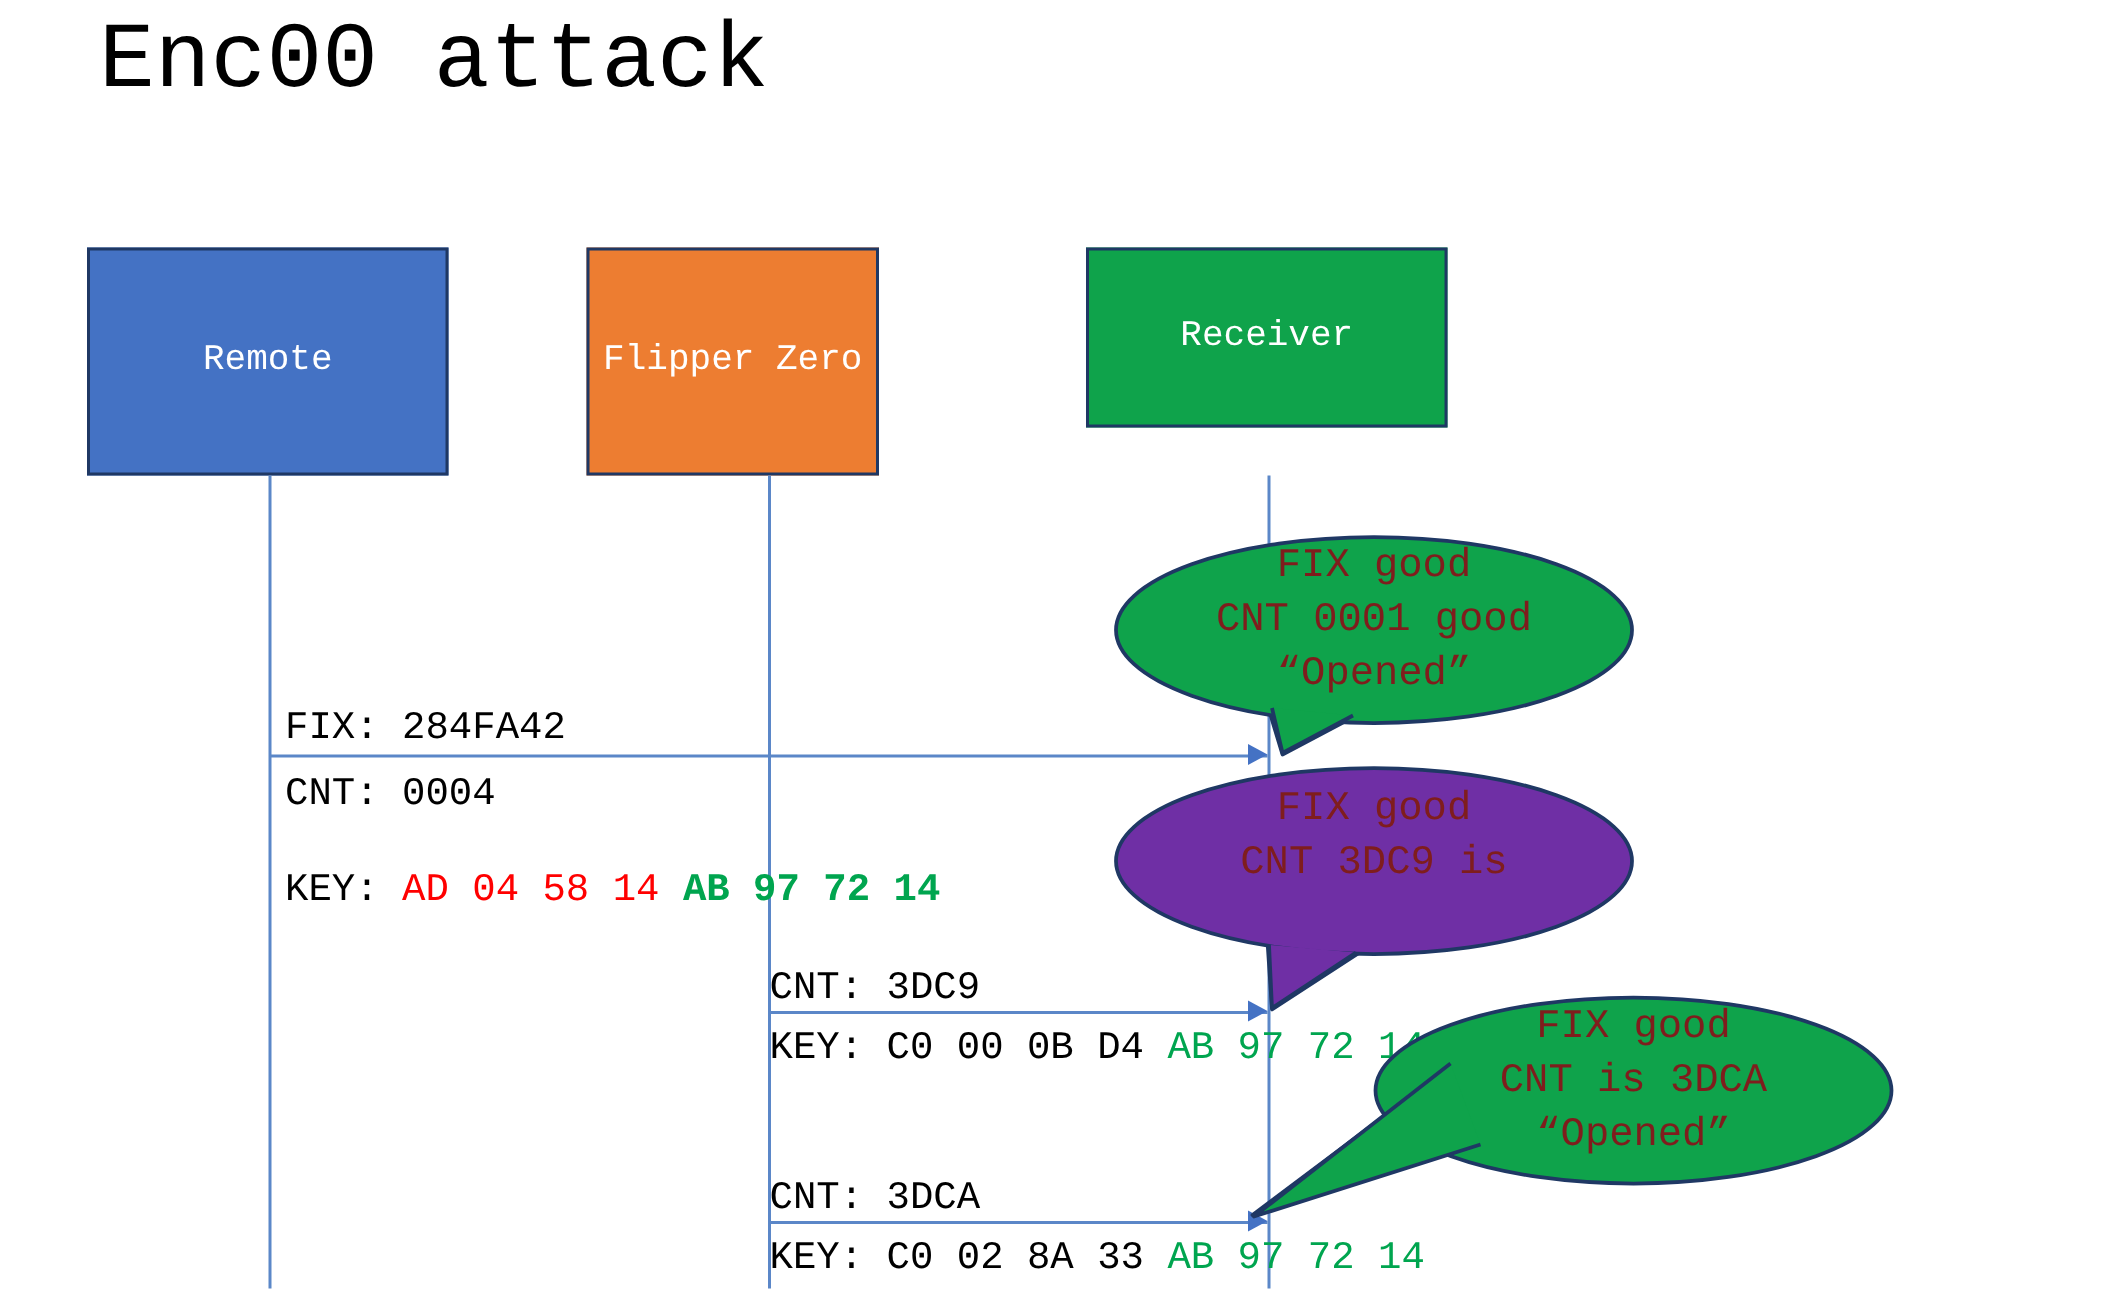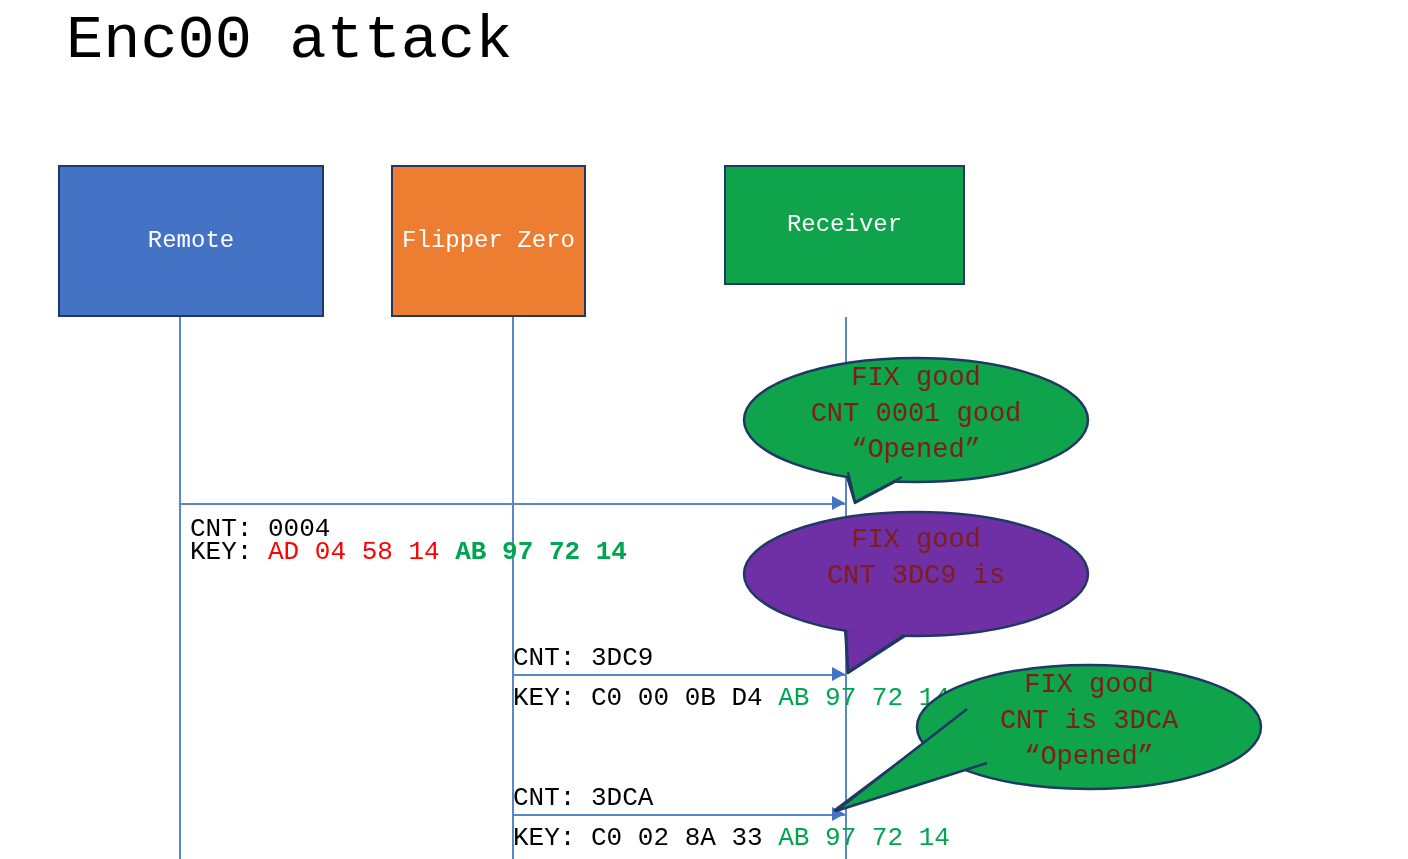--- a/index.html
+++ b/index.html
@@ -35,21 +35,21 @@
     position: absolute;
     box-sizing: border-box;
     border: 2px solid #1F3864;
     display: flex;
     align-items: center;
     justify-content: center;
     color: #ffffff;
     font-size: 24px;
     line-height: 28px;
   }
-  #box-remote   { left: 58px;  top: 165px; width: 266px; height: 152px; background: #4472C4; }
+  #box-remote   { left: 58px;  top: 165px; width: 241px; height: 152px; background: #4472C4; }
   #box-flipper  { left: 391px; top: 165px; width: 195px; height: 152px; background: #ED7D31; }
   #box-receiver { left: 724px; top: 165px; width: 241px; height: 120px; background: #0FA34B; }
 
   .lifeline {
     position: absolute;
     width: 1.5px;
     background: #5B87C8;
   }
   #lifeline-remote   { left: 179px; top: 317px; height: 542px; }
   #lifeline-flipper  { left: 512px; top: 317px; height: 542px; }
@@ -113,25 +113,26 @@
     <span>Flipper Zero</span>
   </div>
   <div class="lane-box" id="box-receiver">
     <span>Receiver</span>
   </div>
 
   <div class="lifeline" id="lifeline-remote"></div>
   <div class="lifeline" id="lifeline-flipper"></div>
   <div class="lifeline" id="lifeline-receiver"></div>
 
+  <div class="msg-label" style="left:190px; top:468px;">FIX: 284FA42</div>
   <div class="sep-line" style="left:180px; top:503px; width:665px;"></div>
   <div class="msg-arrowhead" style="left:832px; top:496px;"></div>
 
   <div class="msg-label" style="left:190px; top:512px;">CNT: 0004</div>
-  <div class="msg-label" style="left:190px; top:535px;">
+  <div class="msg-label" style="left:190px; top:576px;">
     <span>KEY: </span><span class="key-red">AD 04 58 14</span><span> </span><span class="key-green-b">AB 97 72 14</span>
   </div>
 
   <div class="msg-label" style="left:513px; top:641px;">CNT: 3DC9</div>
   <div class="sep-line" style="left:512px; top:674px; width:333px;"></div>
   <div class="msg-arrowhead" style="left:832px; top:667px;"></div>
   <div class="msg-label" style="left:513px; top:681px;">
     <span>KEY: C0 00 0B D4 </span><span class="key-green">AB 97 72 14</span>
   </div>
 

